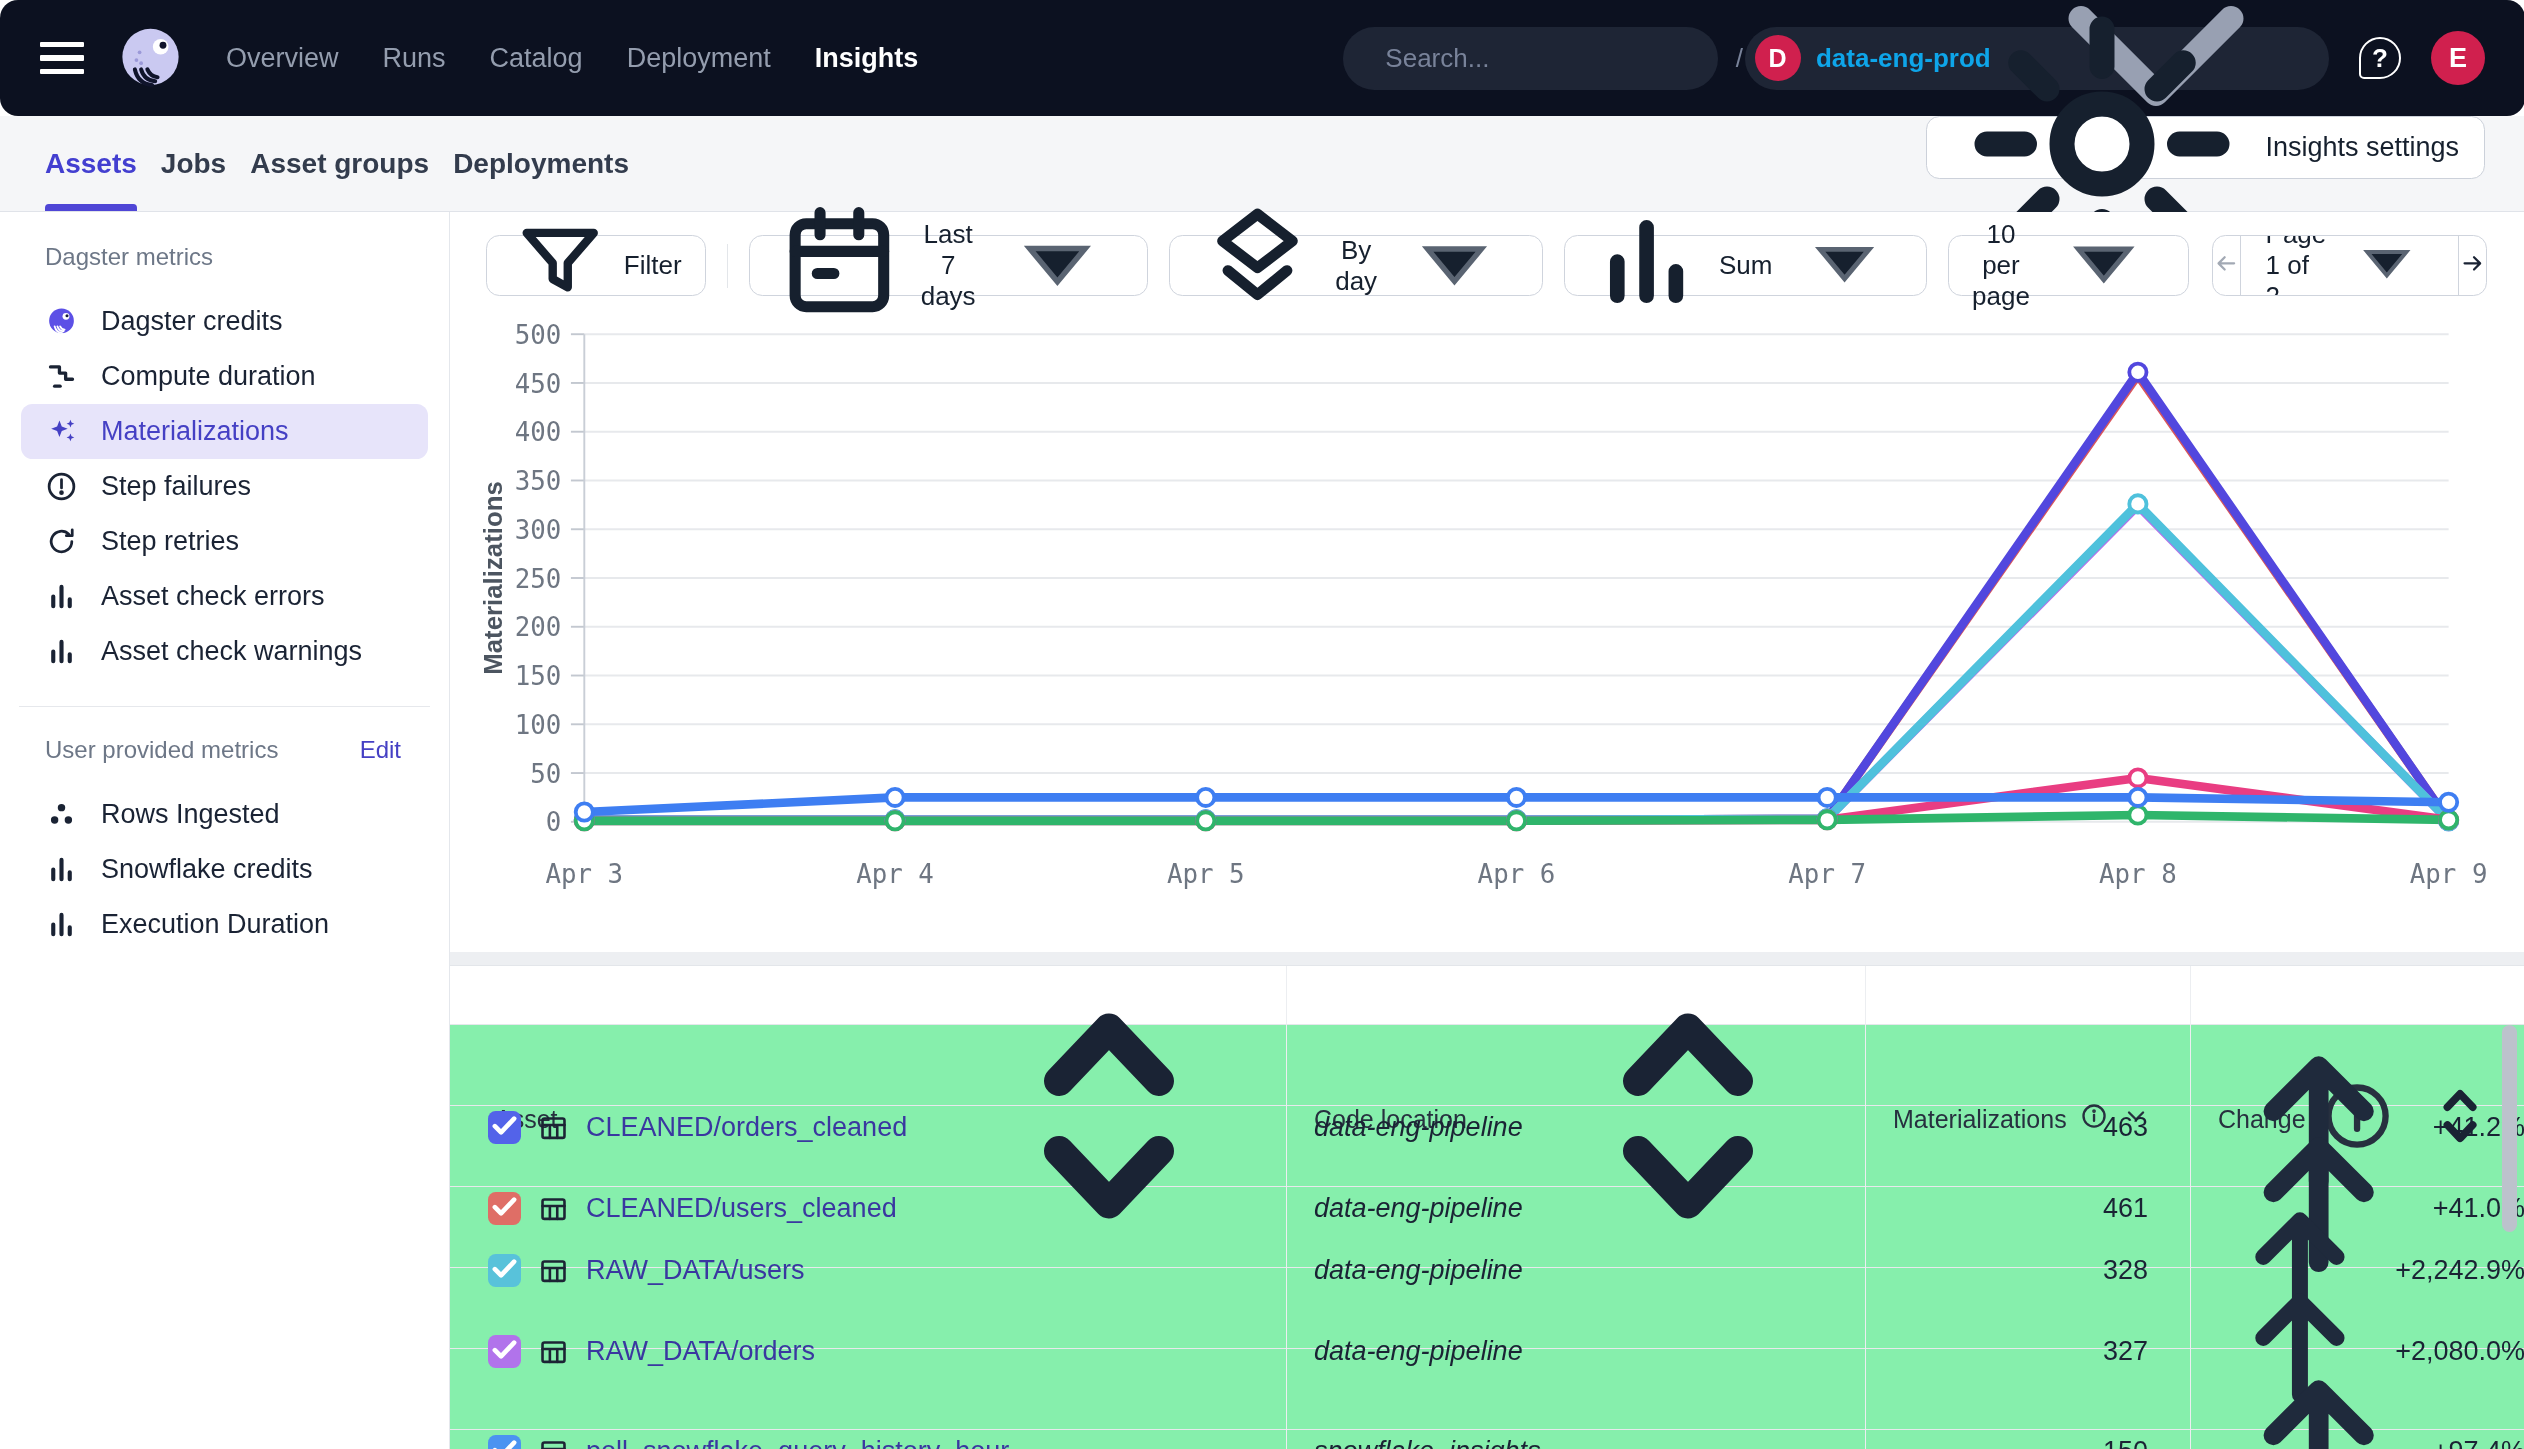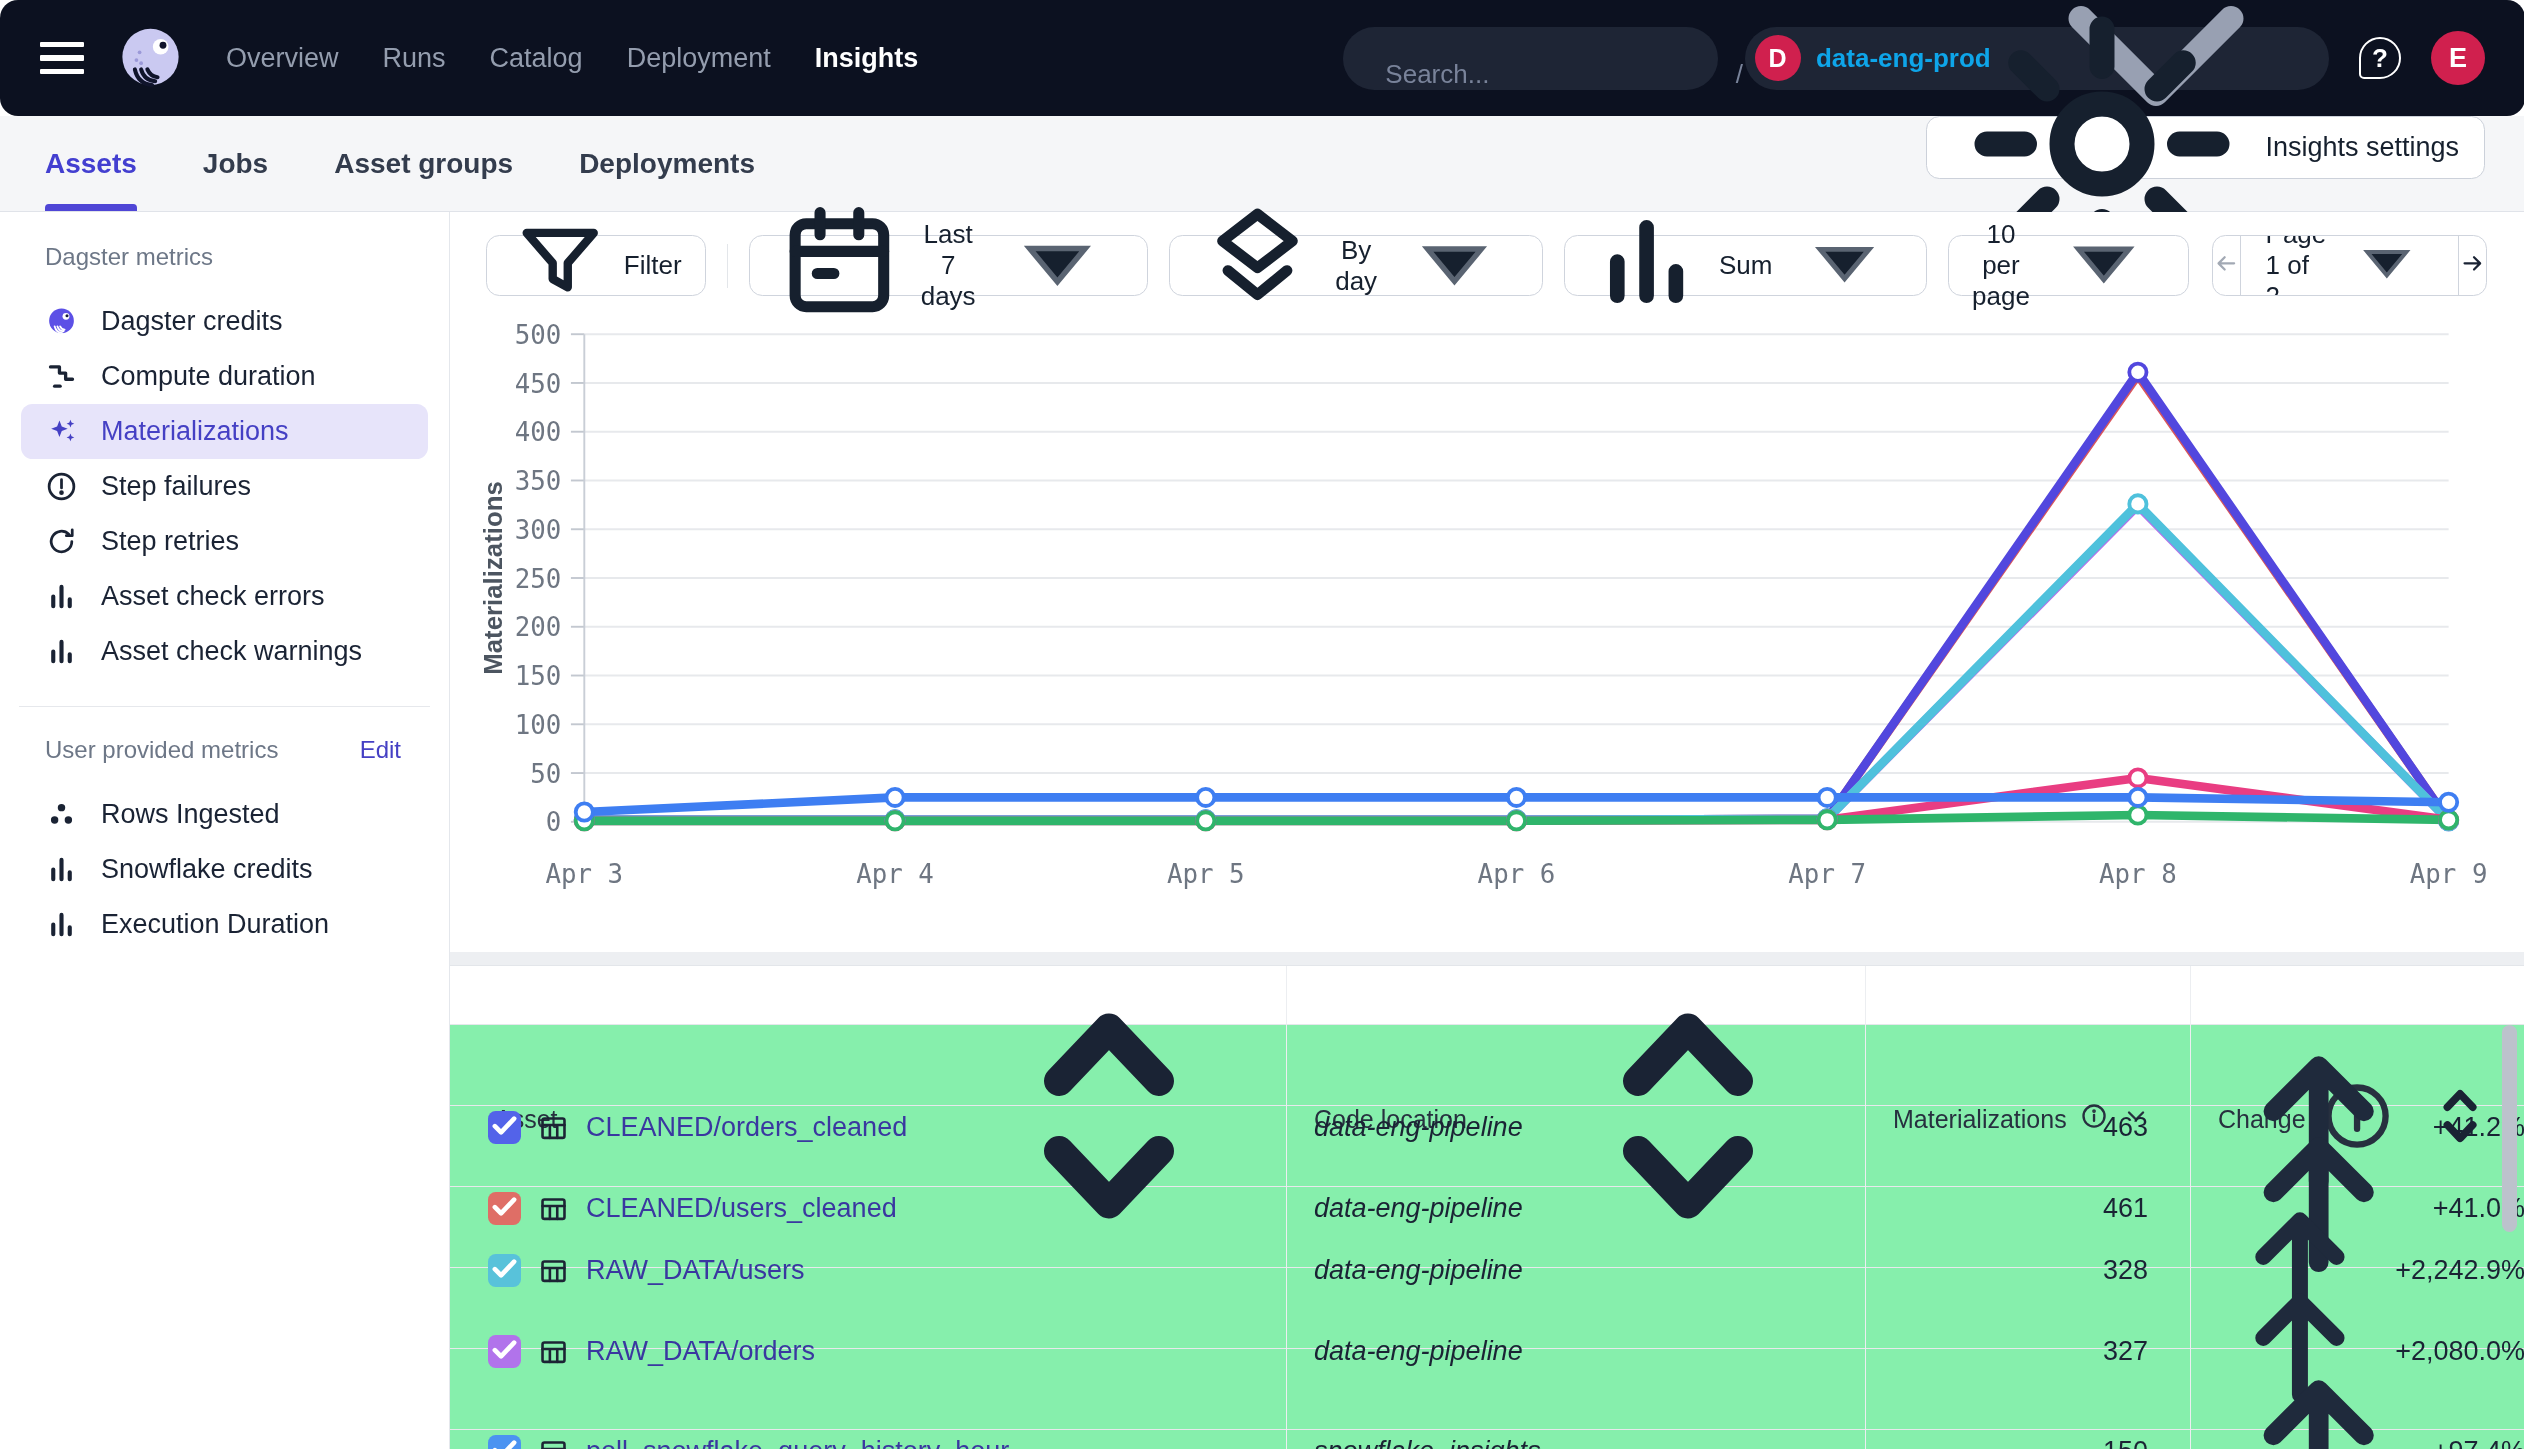--- a/index.html
+++ b/index.html
@@ -8,36 +8,36 @@
 
   
   .topnav { height:116px; background:#0c1120; display:flex; align-items:center; padding:0 40px;border-radius:18px; }
   .hamburger { width:44px; display:flex; flex-direction:column; gap:7.7px; cursor:pointer; margin-right:29px; }
   .hamburger i { display:block; height:5.7px; background:#fff; border-radius:1px; }
   .logo { width:75px; height:75px; margin-right:38px; }
   .nav-items { display:flex; gap:44px; align-items:center; }
   .nav-item { font-size:27px; color:#949dae; font-weight:500; cursor:pointer; }
   .nav-item.active { color:#ffffff; font-weight:600; }
   .topnav-right { margin-left:auto; display:flex; align-items:center; gap:27px; }
-  .search-pill { width:375px; height:63px; background:#1e2535; border-radius:32px; display:flex; align-items:flex-end; padding:0 27px; gap:15.3px; }
+  .search-pill { width:375px; height:63px; background:#1e2535; border-radius:32px; display:flex; align-items:center; padding:0 27px; gap:15.3px; }
   .search-pill svg { width:29px; height:29px; stroke:#79839a; }
   .search-pill input { flex:1; background:transparent; border:none; outline:none; font-size:26px; color:#cfd5e2; font-family:inherit; }
   .search-pill input::placeholder { color:#79839a; }
   .search-slash { color:#79839a; font-size:26px; }
   .org-pill { height:63px; background:#1e2535; border-radius:32px; display:flex; align-items:center; padding:0 23px 0 9.6px; gap:15.3px; cursor:pointer; }
   .badge-circle { width:46px; height:46px; border-radius:50%; background:#d0204e; color:#fff; display:flex; align-items:center; justify-content:center; font-size:25px; font-weight:700; }
   .org-name { color:#0ea5e9; font-size:26px; font-weight:700; }
   .org-pill svg { width:25px; height:25px; stroke:#98a0b2; }
   .help-icon { width:48px; height:48px; display:flex; align-items:center; justify-content:center; cursor:pointer; }
   .help-icon .q { width:42px; height:42px; border:2.9px solid #fff; border-radius:50% 50% 50% 12%; color:#fff; display:flex; align-items:center; justify-content:center; font-size:26px; font-weight:700; }
   .avatar { width:54px; height:54px; border-radius:50%; background:#d0204e; color:#fff; display:flex; align-items:center; justify-content:center; font-size:27px; font-weight:700; cursor:pointer; }
 
   
   .subnav { height:96px; background:#f5f6f8; border-bottom:1.9px solid #e0e3e9; display:flex; align-items:stretch; padding:0 40px 0 45px; }
-  .tabs { display:flex; gap:66px; }
+  .tabs { display:flex; gap:24px; }
   .tab { position:relative; display:flex; align-items:center; font-size:28px; font-weight:600; color:#333c4d; cursor:pointer; }
   .tab.active { color:#433fd0; }
   .tab.active::after { content:""; position:absolute; left:0; right:0; bottom:0; height:6.7px; border-radius:3.8px 3.8px 0 0; background:#4f46d6; }
   .subnav-right { margin-left:auto; display:flex; align-items:center; gap:34px;flex-direction:column; }
   .settings-btn { height:63px; background:#fff; border:1.9px solid #ccd1da; border-radius:13.4px; display:flex; align-items:center; gap:13.4px; padding:0 25px; font-size:27px; font-weight:500; color:#16202e; cursor:pointer; }
   .settings-btn svg { width:31px; height:31px; stroke:#16202e; }
   .about-link { display:flex; align-items:center; gap:11.5px; color:#4440c7; font-size:27px; cursor:pointer; }
   .about-link svg { width:31px; height:31px; stroke:#4440c7; }
 
   

